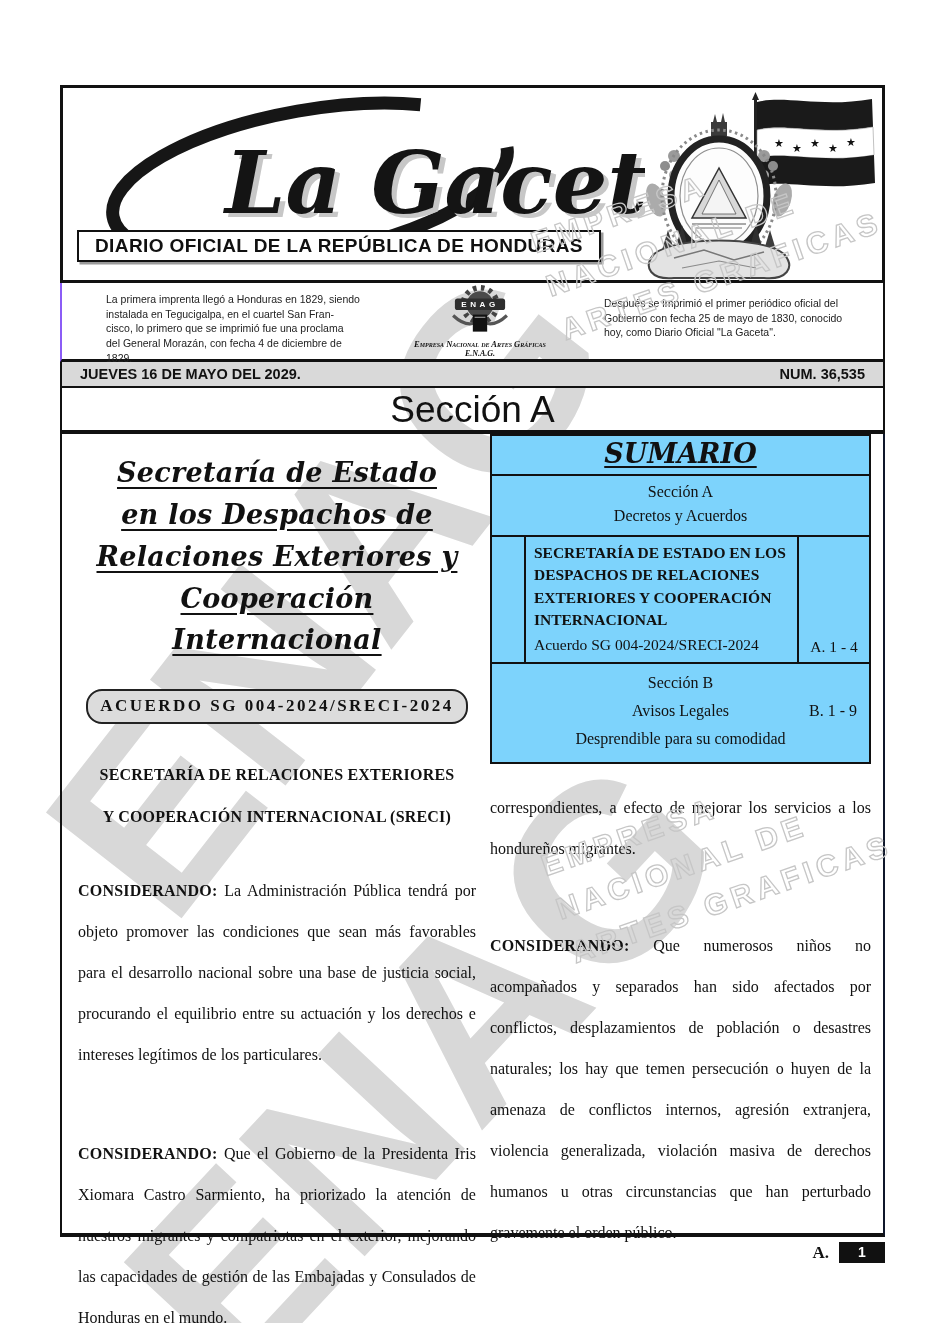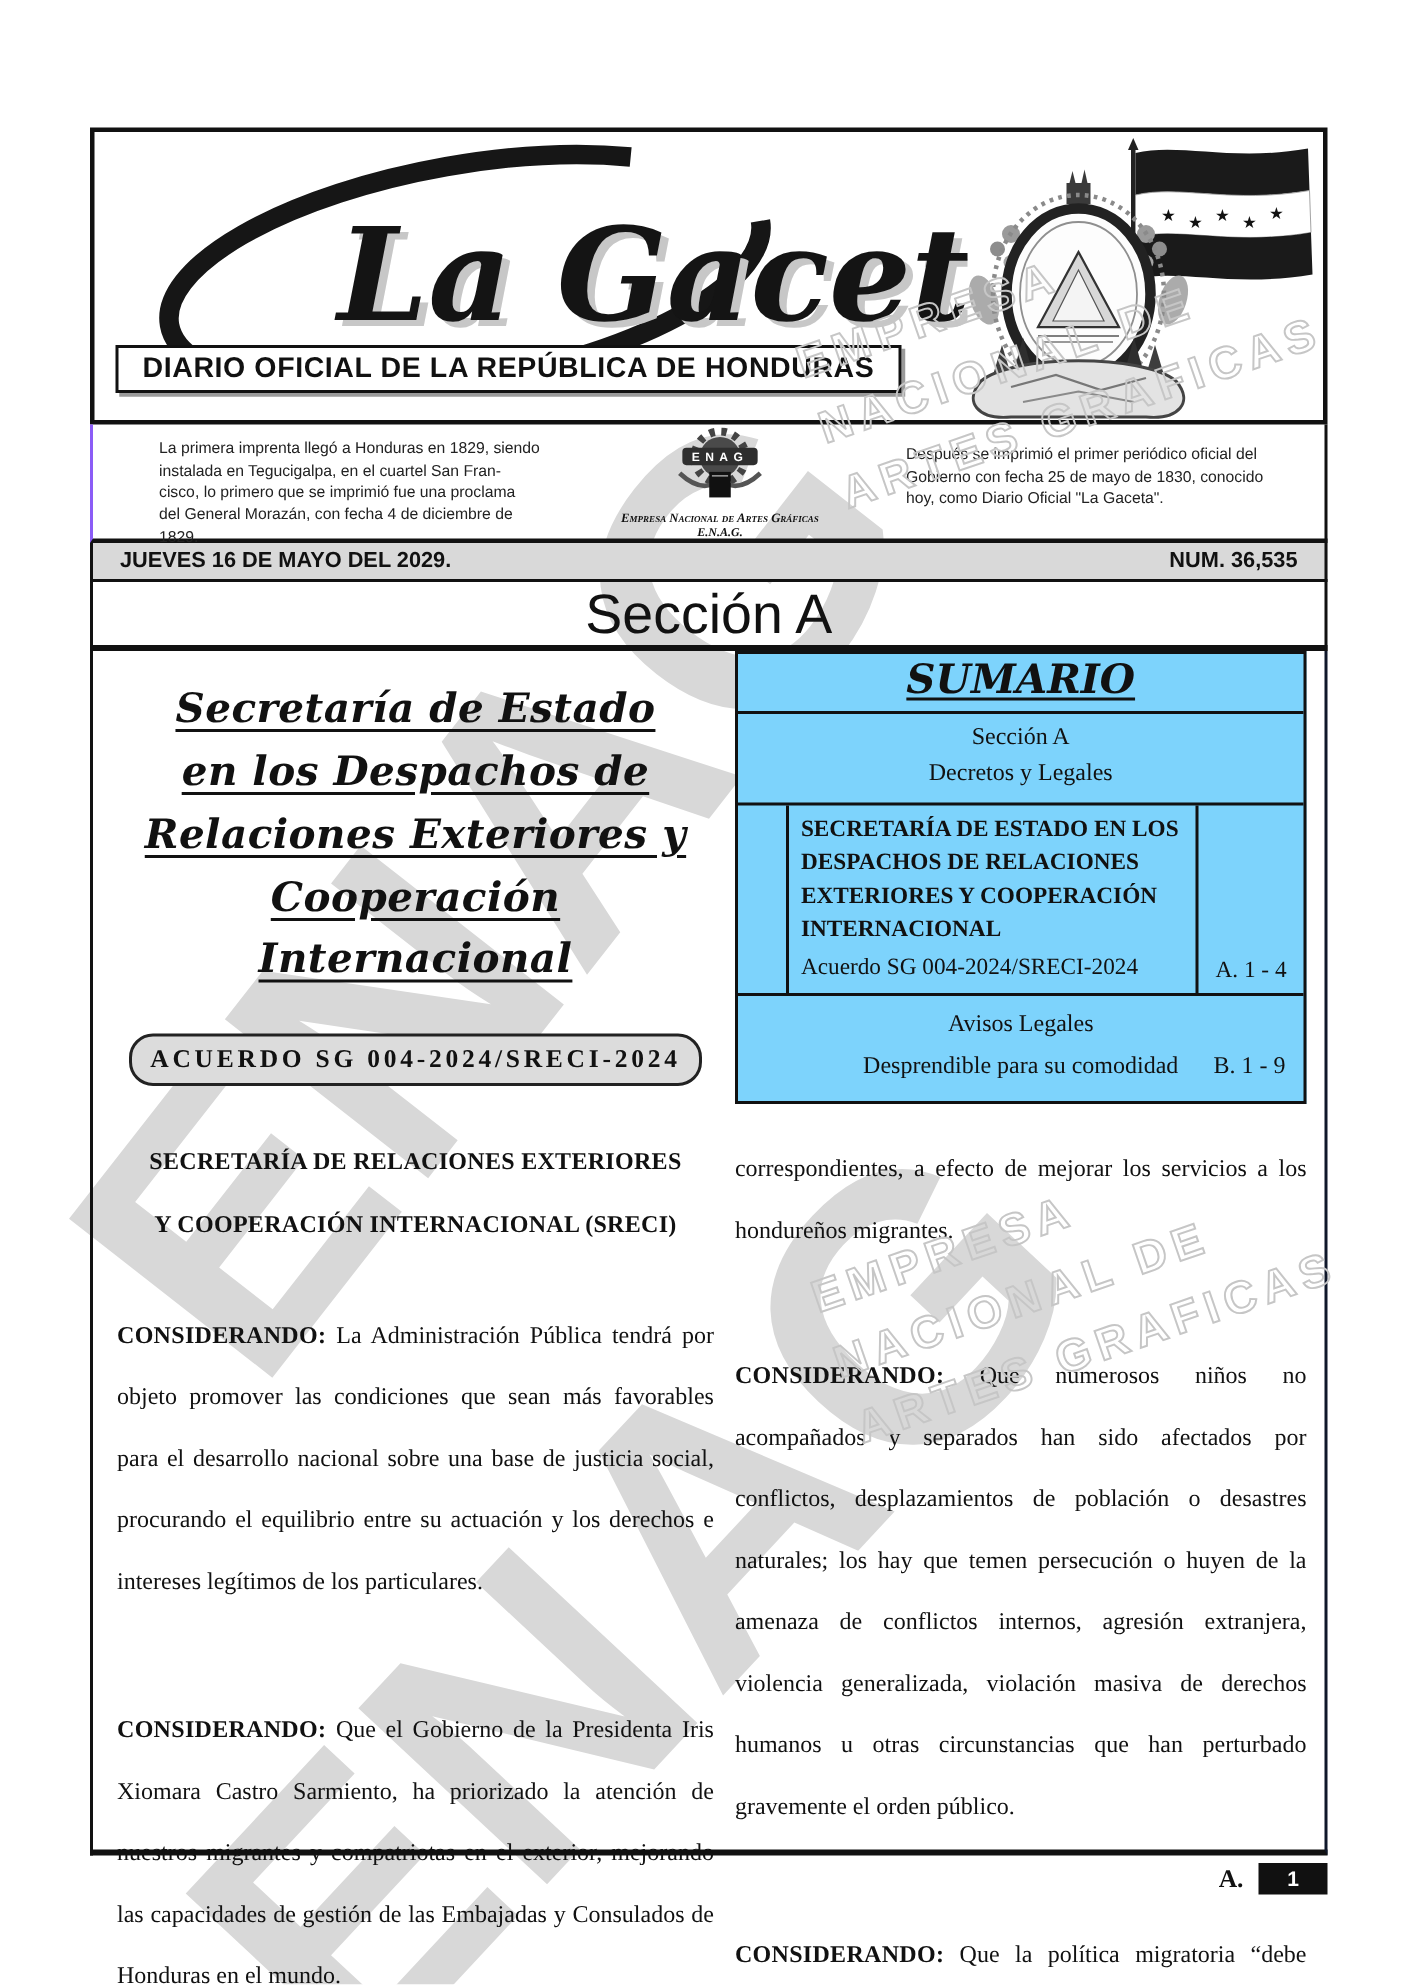--- a/index.html
+++ b/index.html
@@ -214,31 +214,32 @@
         <p class="para p1"><b>CONSIDERANDO:</b><span> La Administración Pública tendrá por objeto promover las condiciones que sean más favorables para el desarrollo nacional sobre una base de justicia social, procurando el equilibrio entre su actuación y los derechos e intereses legítimos de los particulares.</span></p>
         <p class="para p2"><b>CONSIDERANDO:</b><span> Que el Gobierno de la Presidenta Iris Xiomara Castro Sarmiento, ha priorizado la atención de nuestros migrantes y compatriotas en el exterior, mejorando las capacidades de gestión de las Embajadas y Consulados de Honduras en el mundo.</span></p>
 
       </div>
 
       <div class="col-right">
         <div class="sumario">
           <div class="sum-title">SUMARIO</div>
           <div class="sum-row2">
             <div>Sección A</div>
-            <div>Decretos y Legales</div>
+            <div>Decretos y Acuerdos</div>
           </div>
           <div class="sum-row3">
             <div class="sum-c1"></div>
             <div class="sum-c2">
               <div class="sum-entry-heading">SECRETARÍA DE ESTADO EN LOS DESPACHOS DE RELACIONES EXTERIORES Y COOPERACIÓN INTERNACIONAL</div>
               <div class="sum-entry-item">Acuerdo SG 004-2024/SRECI-2024</div>
             </div>
             <div class="sum-c3">A. 1 - 4</div>
           </div>
           <div class="sum-row4">
+            <div>Sección B</div>
             <div>Avisos Legales</div>
             <div>Desprendible para su comodidad</div>
             <div class="sum-b-pages">B.  1 - 9</div>
           </div>
         </div>
 
         <p class="para p1"><b></b><span>correspondientes, a efecto de mejorar los servicios a los hondureños migrantes.</span></p>
         <p class="para p2"><b>CONSIDERANDO:</b><span>  Que numerosos niños no acompañados y separados han sido afectados por conflictos, desplazamientos de población o desastres naturales; los hay que temen persecución o huyen de la amenaza de conflictos internos, agresión extranjera, violencia generalizada, violación masiva de derechos humanos u otras circunstancias que han perturbado gravemente el orden público.</span></p>
         <p class="para p3"><b>CONSIDERANDO:</b><span> Que la política migratoria “debe garantizar a todos una decisión individual con las garantías del debido proceso; debe respetar el derecho a la vida, a la integridad física y mental, familiar y el derecho de los niños a obtener</span></p>
       </div>

